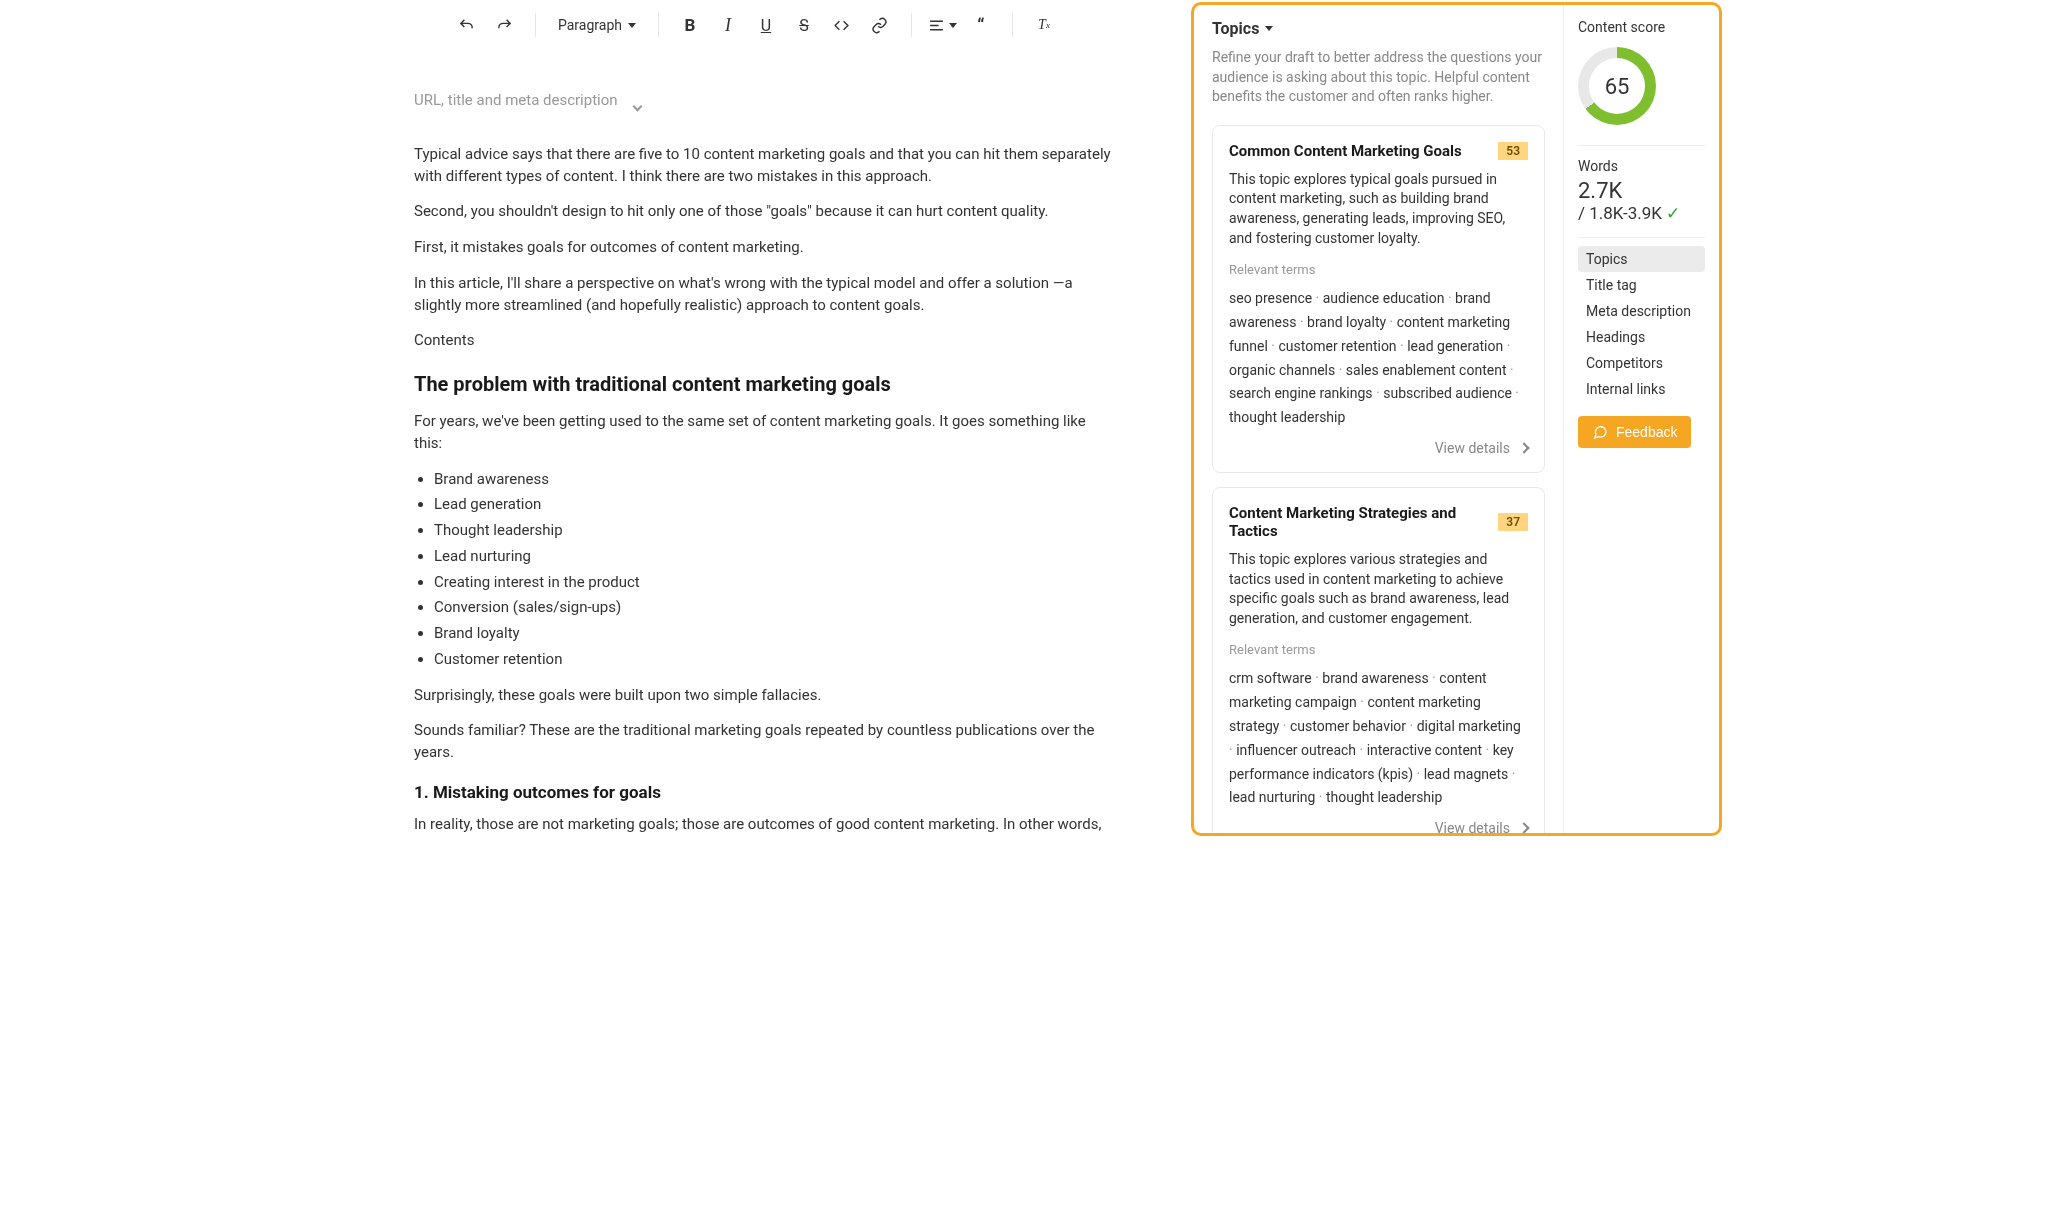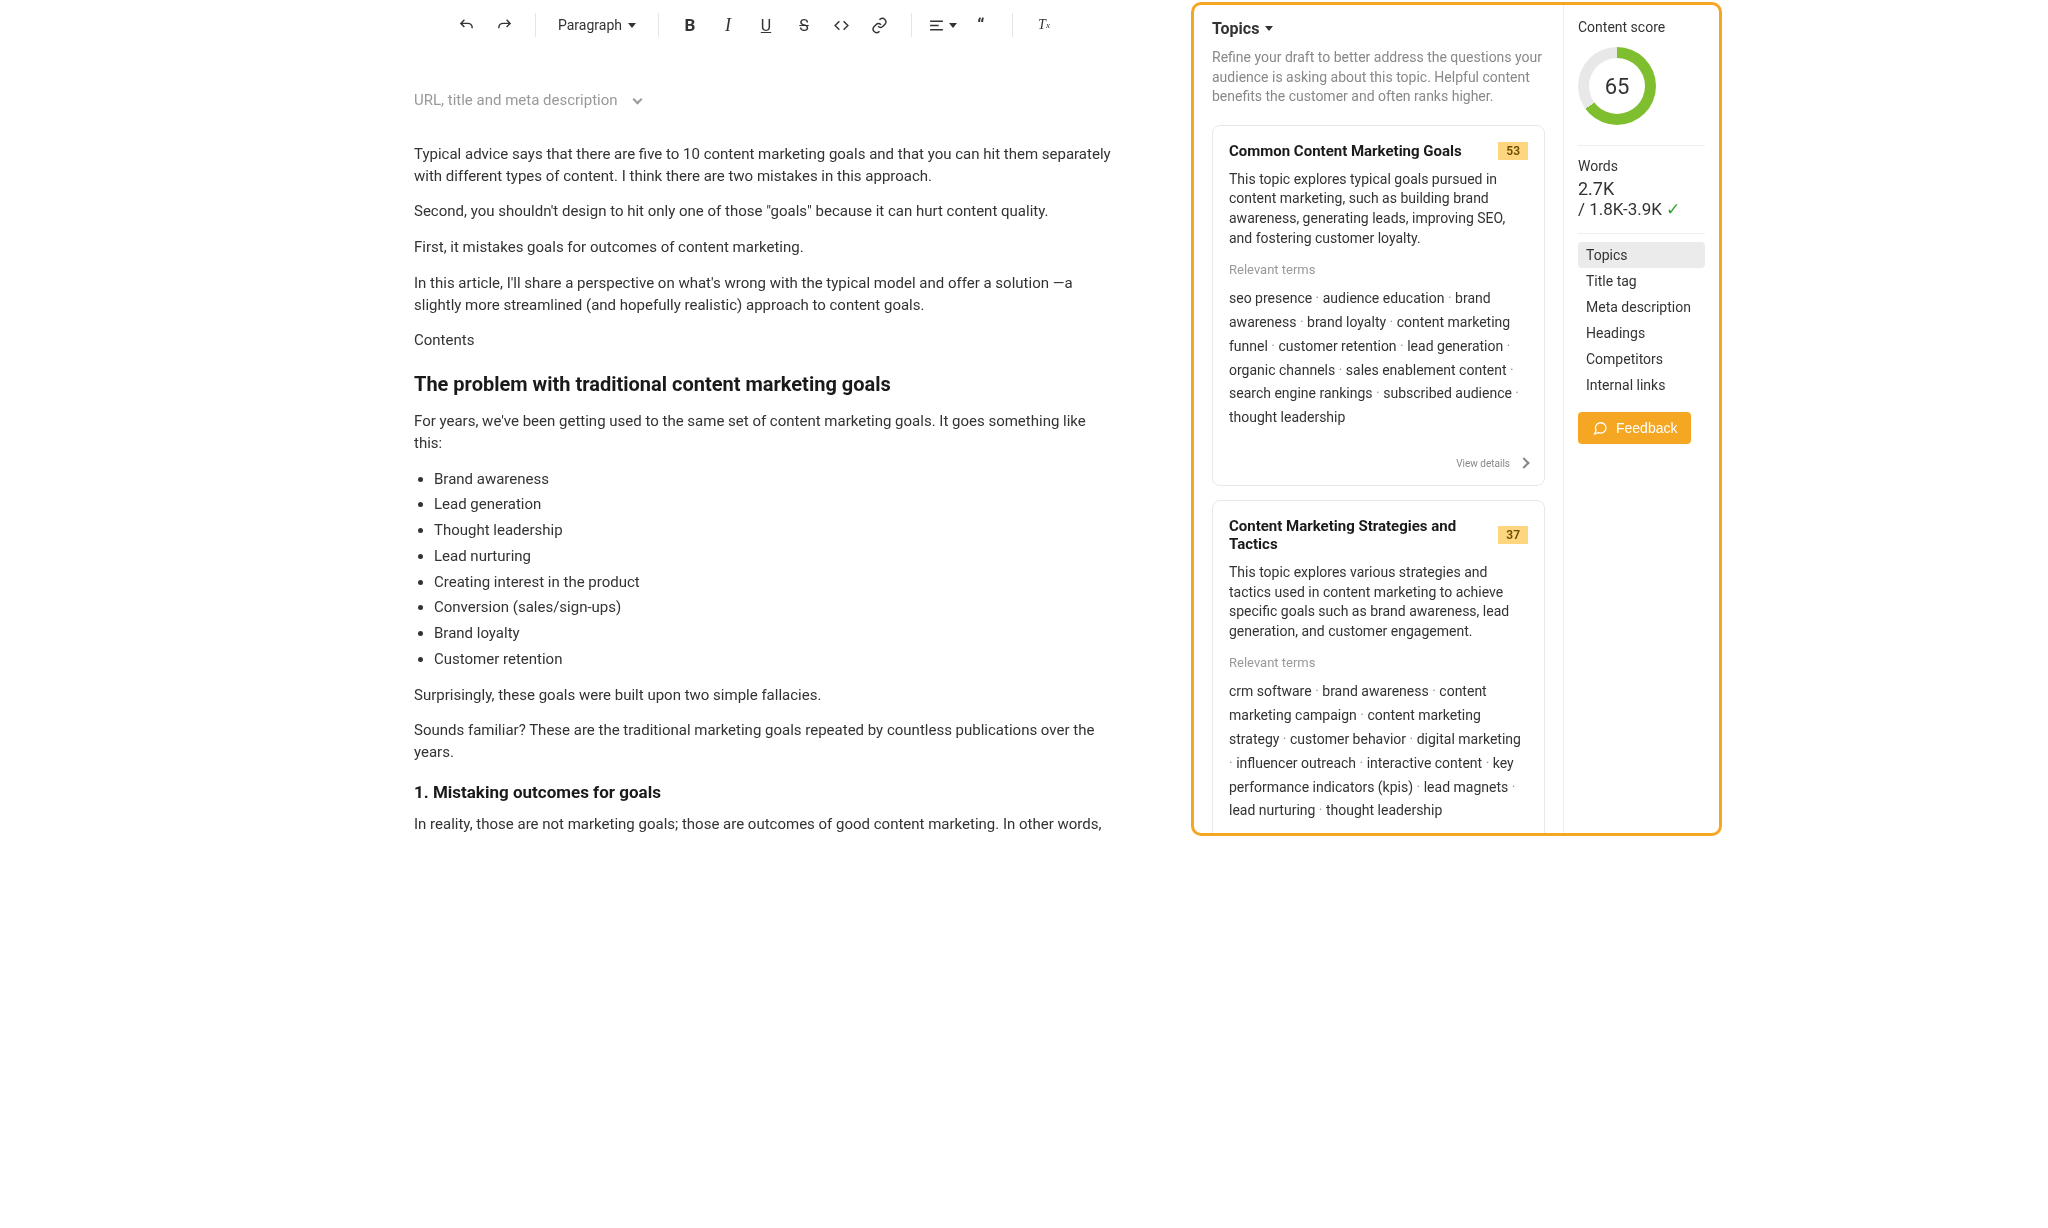--- a/index.html
+++ b/index.html
@@ -71,21 +71,21 @@
     .editor-scroll::-webkit-scrollbar { width: 10px; }
     .editor-scroll::-webkit-scrollbar-thumb { background: #ccc; border-radius: 5px; }
     .editor {
       padding: 40px 60px 40px 90px;
       color: #333;
       line-height: 1.45;
       font-size: 15px;
     }
     .url-meta-toggle {
       display: inline-flex;
-      align-items: center;
+      align-items: flex-end;
       gap: 16px;
       color: #999;
       cursor: pointer;
       margin-bottom: 32px;
     }
     .editor p { margin-bottom: 14px; }
     .editor h2 {
       font-size: 20px;
       font-weight: 700;
       margin: 18px 0 12px;
@@ -171,24 +171,24 @@
       font-size: 14px;
       line-height: 1.7;
       color: #333;
     }
     .terms span::after {
       content: " · ";
       color: #999;
     }
     .terms span:last-child::after { content: ""; }
     .view-details {
-      margin-top: 28px;
+      margin-top: 10px;
       text-align: right;
       color: #888;
-      font-size: 10px;
+      font-size: 14px;
       cursor: pointer;
       display: flex;
       justify-content: flex-end;
       align-items: center;
       gap: 10px;
     }
     .chevron-right {
       display: inline-block;
       width: 8px; height: 8px;
       border-top: 2px solid #888;
@@ -238,21 +238,21 @@
       border-top: 1px solid #eee;
       padding-top: 12px;
       margin-bottom: 14px;
     }
     .words-label {
       font-size: 14px;
       color: #333;
       margin-bottom: 4px;
     }
     .words-value {
-      font-size: 18px;
+      font-size: 22px;
       color: #333;
     }
     .words-range {
       font-size: 17px;
       color: #333;
       display: flex;
       align-items: center;
       gap: 4px;
     }
     .check-green {

